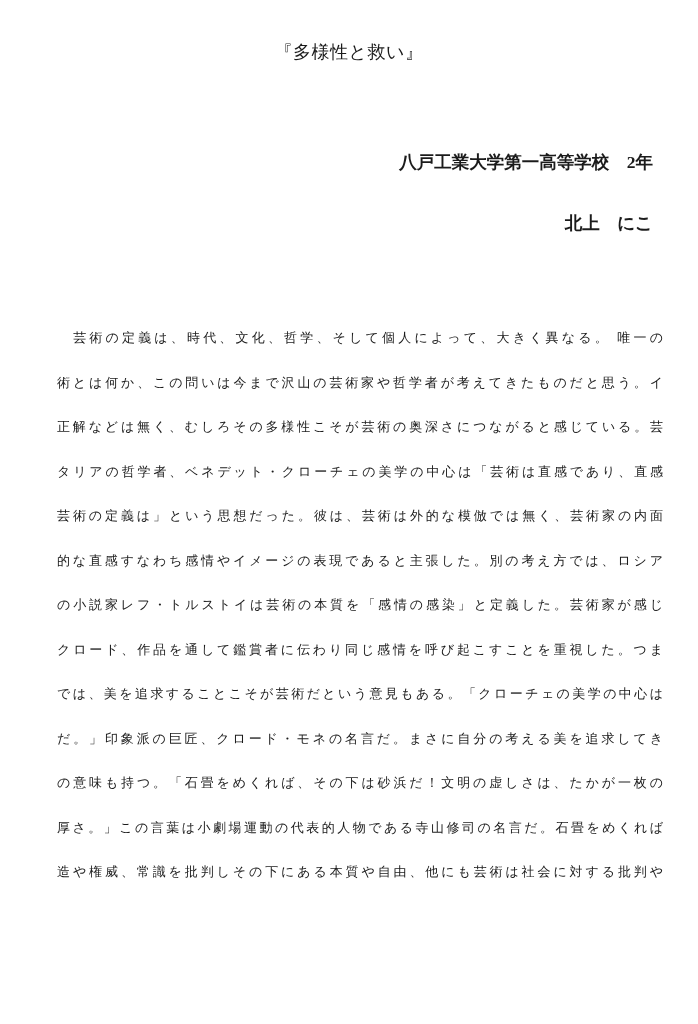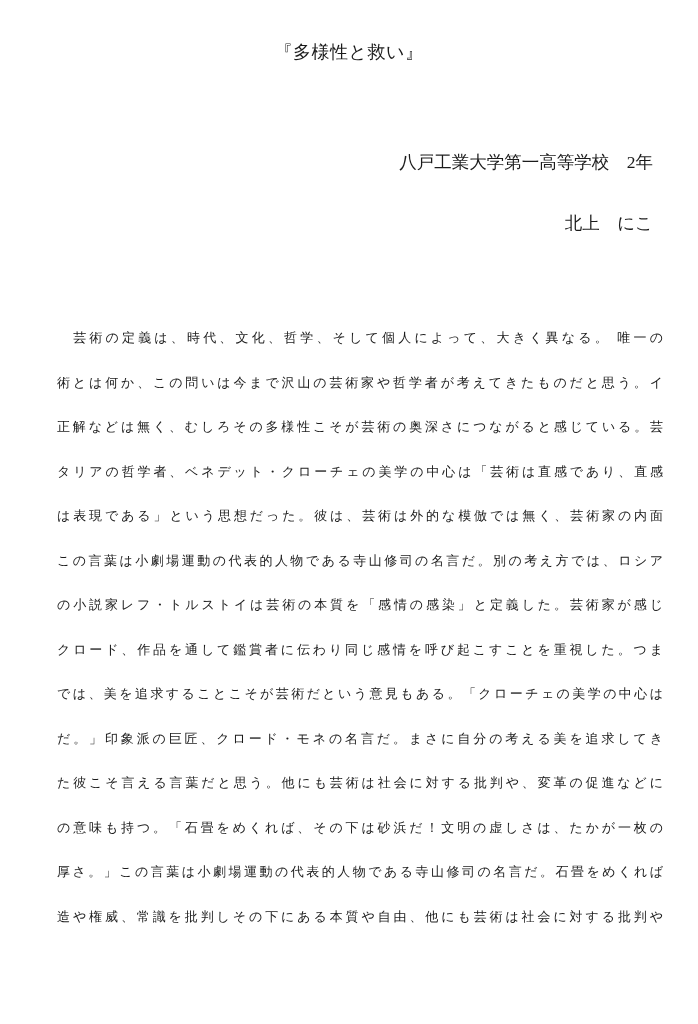--- a/index.html
+++ b/index.html
@@ -26,20 +26,21 @@
     font-size: 18px;
     font-weight: normal;
     letter-spacing: 0.5px;
     white-space: pre;
   }
   .byline {
     position: absolute;
     right: 18px;
     font-size: 17.5px;
     white-space: pre;
+    font-weight: bold;
   }
   .byline-school { top: 150px; }
   .byline-author { top: 211px; }
   .essay-body {
     position: absolute;
     top: 316px;
     left: 30px;
     right: 8px;
   }
   .body-line {
@@ -56,24 +57,23 @@
 
 <div class="page">
   <div class="doc-title">『多様性と救い』</div>
   <div class="byline byline-school">八戸工業大学第一高等学校　2年</div>
   <div class="byline byline-author">北上　にこ</div>
   <div class="essay-body">
       <div class="body-line">　芸術の定義は、時代、文化、哲学、そして個人によって、大きく異なる。 唯一の</div>
       <div class="body-line">術とは何か、この問いは今まで沢山の芸術家や哲学者が考えてきたものだと思う。イ</div>
       <div class="body-line">正解などは無く、むしろその多様性こそが芸術の奥深さにつながると感じている。芸</div>
       <div class="body-line">タリアの哲学者、ベネデット・クローチェの美学の中心は「芸術は直感であり、直感</div>
-      <div class="body-line">は表現である」という思想だった。彼は、芸術は外的な模倣では無く、芸術家の内面</div>
-      <div class="body-line">この言葉は小劇場運動の代表的人物である寺山修司の名言だ。別の考え方では、ロシア</div>
+      <div class="body-line">芸術の定義は」という思想だった。彼は、芸術は外的な模倣では無く、芸術家の内面</div>
+      <div class="body-line">的な直感すなわち感情やイメージの表現であると主張した。別の考え方では、ロシア</div>
       <div class="body-line">の小説家レフ・トルストイは芸術の本質を「感情の感染」と定義した。芸術家が感じ</div>
       <div class="body-line">クロード、作品を通して鑑賞者に伝わり同じ感情を呼び起こすことを重視した。つま</div>
       <div class="body-line">では、美を追求することこそが芸術だという意見もある。「クローチェの美学の中心は</div>
       <div class="body-line">だ。」印象派の巨匠、クロード・モネの名言だ。まさに自分の考える美を追求してき</div>
-      <div class="body-line">た彼こそ言える言葉だと思う。他にも芸術は社会に対する批判や、変革の促進などに</div>
       <div class="body-line">の意味も持つ。「石畳をめくれば、その下は砂浜だ！文明の虚しさは、たかが一枚の</div>
       <div class="body-line">厚さ。」この言葉は小劇場運動の代表的人物である寺山修司の名言だ。石畳をめくれば</div>
       <div class="body-line">造や権威、常識を批判しその下にある本質や自由、他にも芸術は社会に対する批判や</div>
     </div>
 </div>
 
 </body></html>

